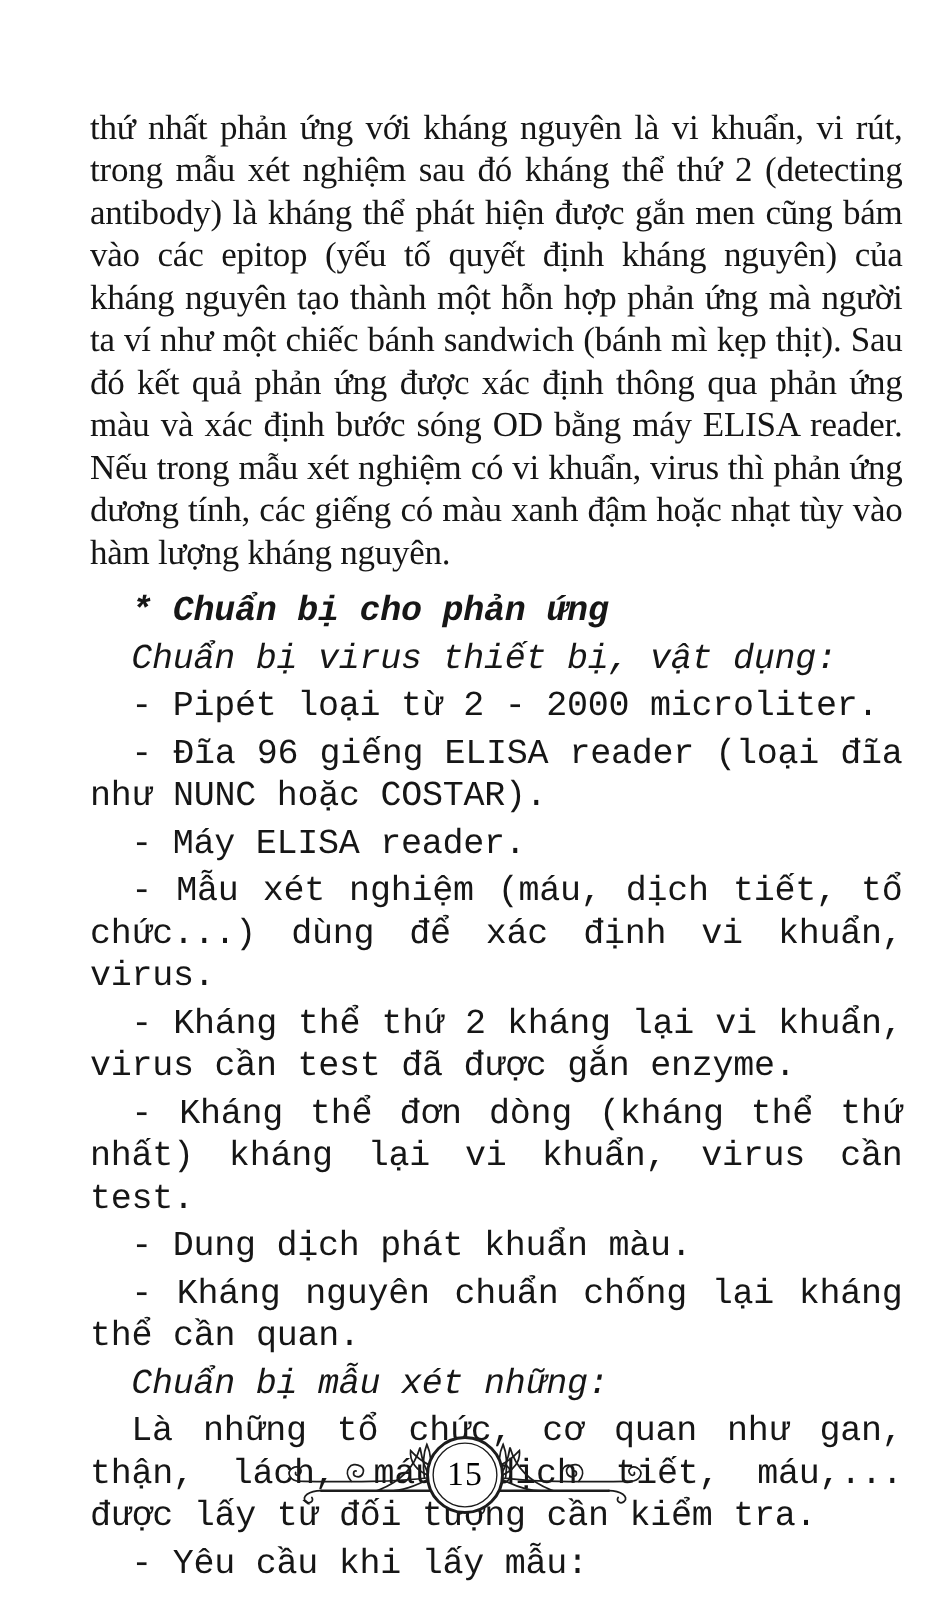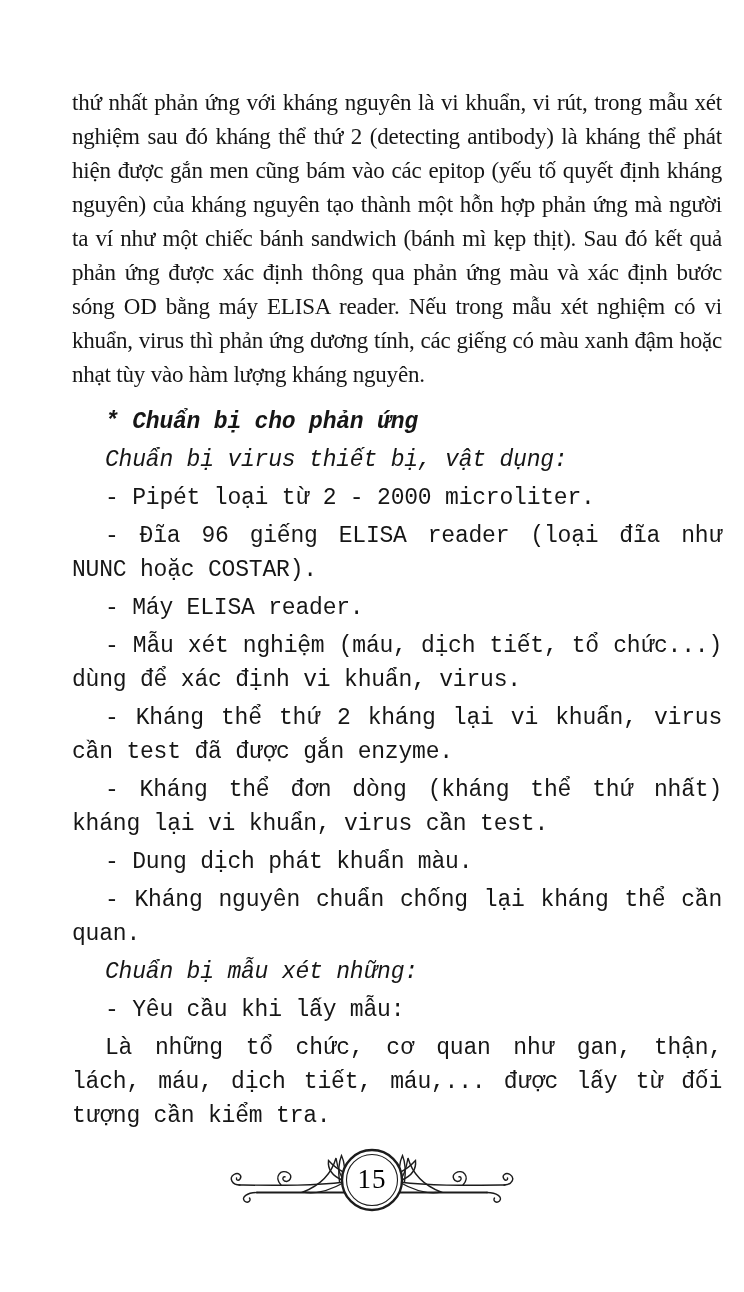--- a/index.html
+++ b/index.html
@@ -15,21 +15,21 @@
     overflow: hidden;
   }
   .page {
     position: relative;
     width: 744px;
     height: 1292px;
     background: #ffffff;
   }
   .content {
     padding: 86px 22px 0 72px;
-    font-size: 23px;
+    font-size: 28px;
     line-height: 34px;
     letter-spacing: -0.2px;
   }
   .content p {
     margin: 0 0 4px 0;
     text-align: justify;
   }
   p.lead-paragraph {
     margin-bottom: 13px;
   }
@@ -94,23 +94,23 @@
     <p class="indent">- Kháng thể thứ 2 kháng lại vi khuẩn, virus cần test đã được gắn enzyme.</p>
 
     <p class="indent">- Kháng thể đơn dòng (kháng thể thứ nhất) kháng lại vi khuẩn, virus cần test.</p>
 
     <p class="indent">- Dung dịch phát khuẩn màu.</p>
 
     <p class="indent">- Kháng nguyên chuẩn chống lại kháng thể cần quan.</p>
 
     <p class="indent subheading-i">Chuẩn bị mẫu xét những:</p>
 
+    <p class="indent">Là những tổ chức, cơ quan như gan, thận, lách, máu, dịch tiết, máu,... được lấy từ đối tượng cần kiểm tra.</p>
+
     <p class="indent">- Yêu cầu khi lấy mẫu:</p>
-
-    <p class="indent">Là những tổ chức, cơ quan như gan, thận, lách, máu, dịch tiết, máu,... được lấy từ đối tượng cần kiểm tra.</p>
 
   </div>
 
   <div class="footer">
     <div class="ornament-wrap">
       <svg width="290" height="100" viewBox="0 0 290 100" xmlns="http://www.w3.org/2000/svg">
         <g id="fl" fill="none" stroke="#1c1c1c" stroke-width="1.4" stroke-linecap="round">
 
           <path d="M30,58.5 L145,58.5" stroke-width="2"></path>
 

